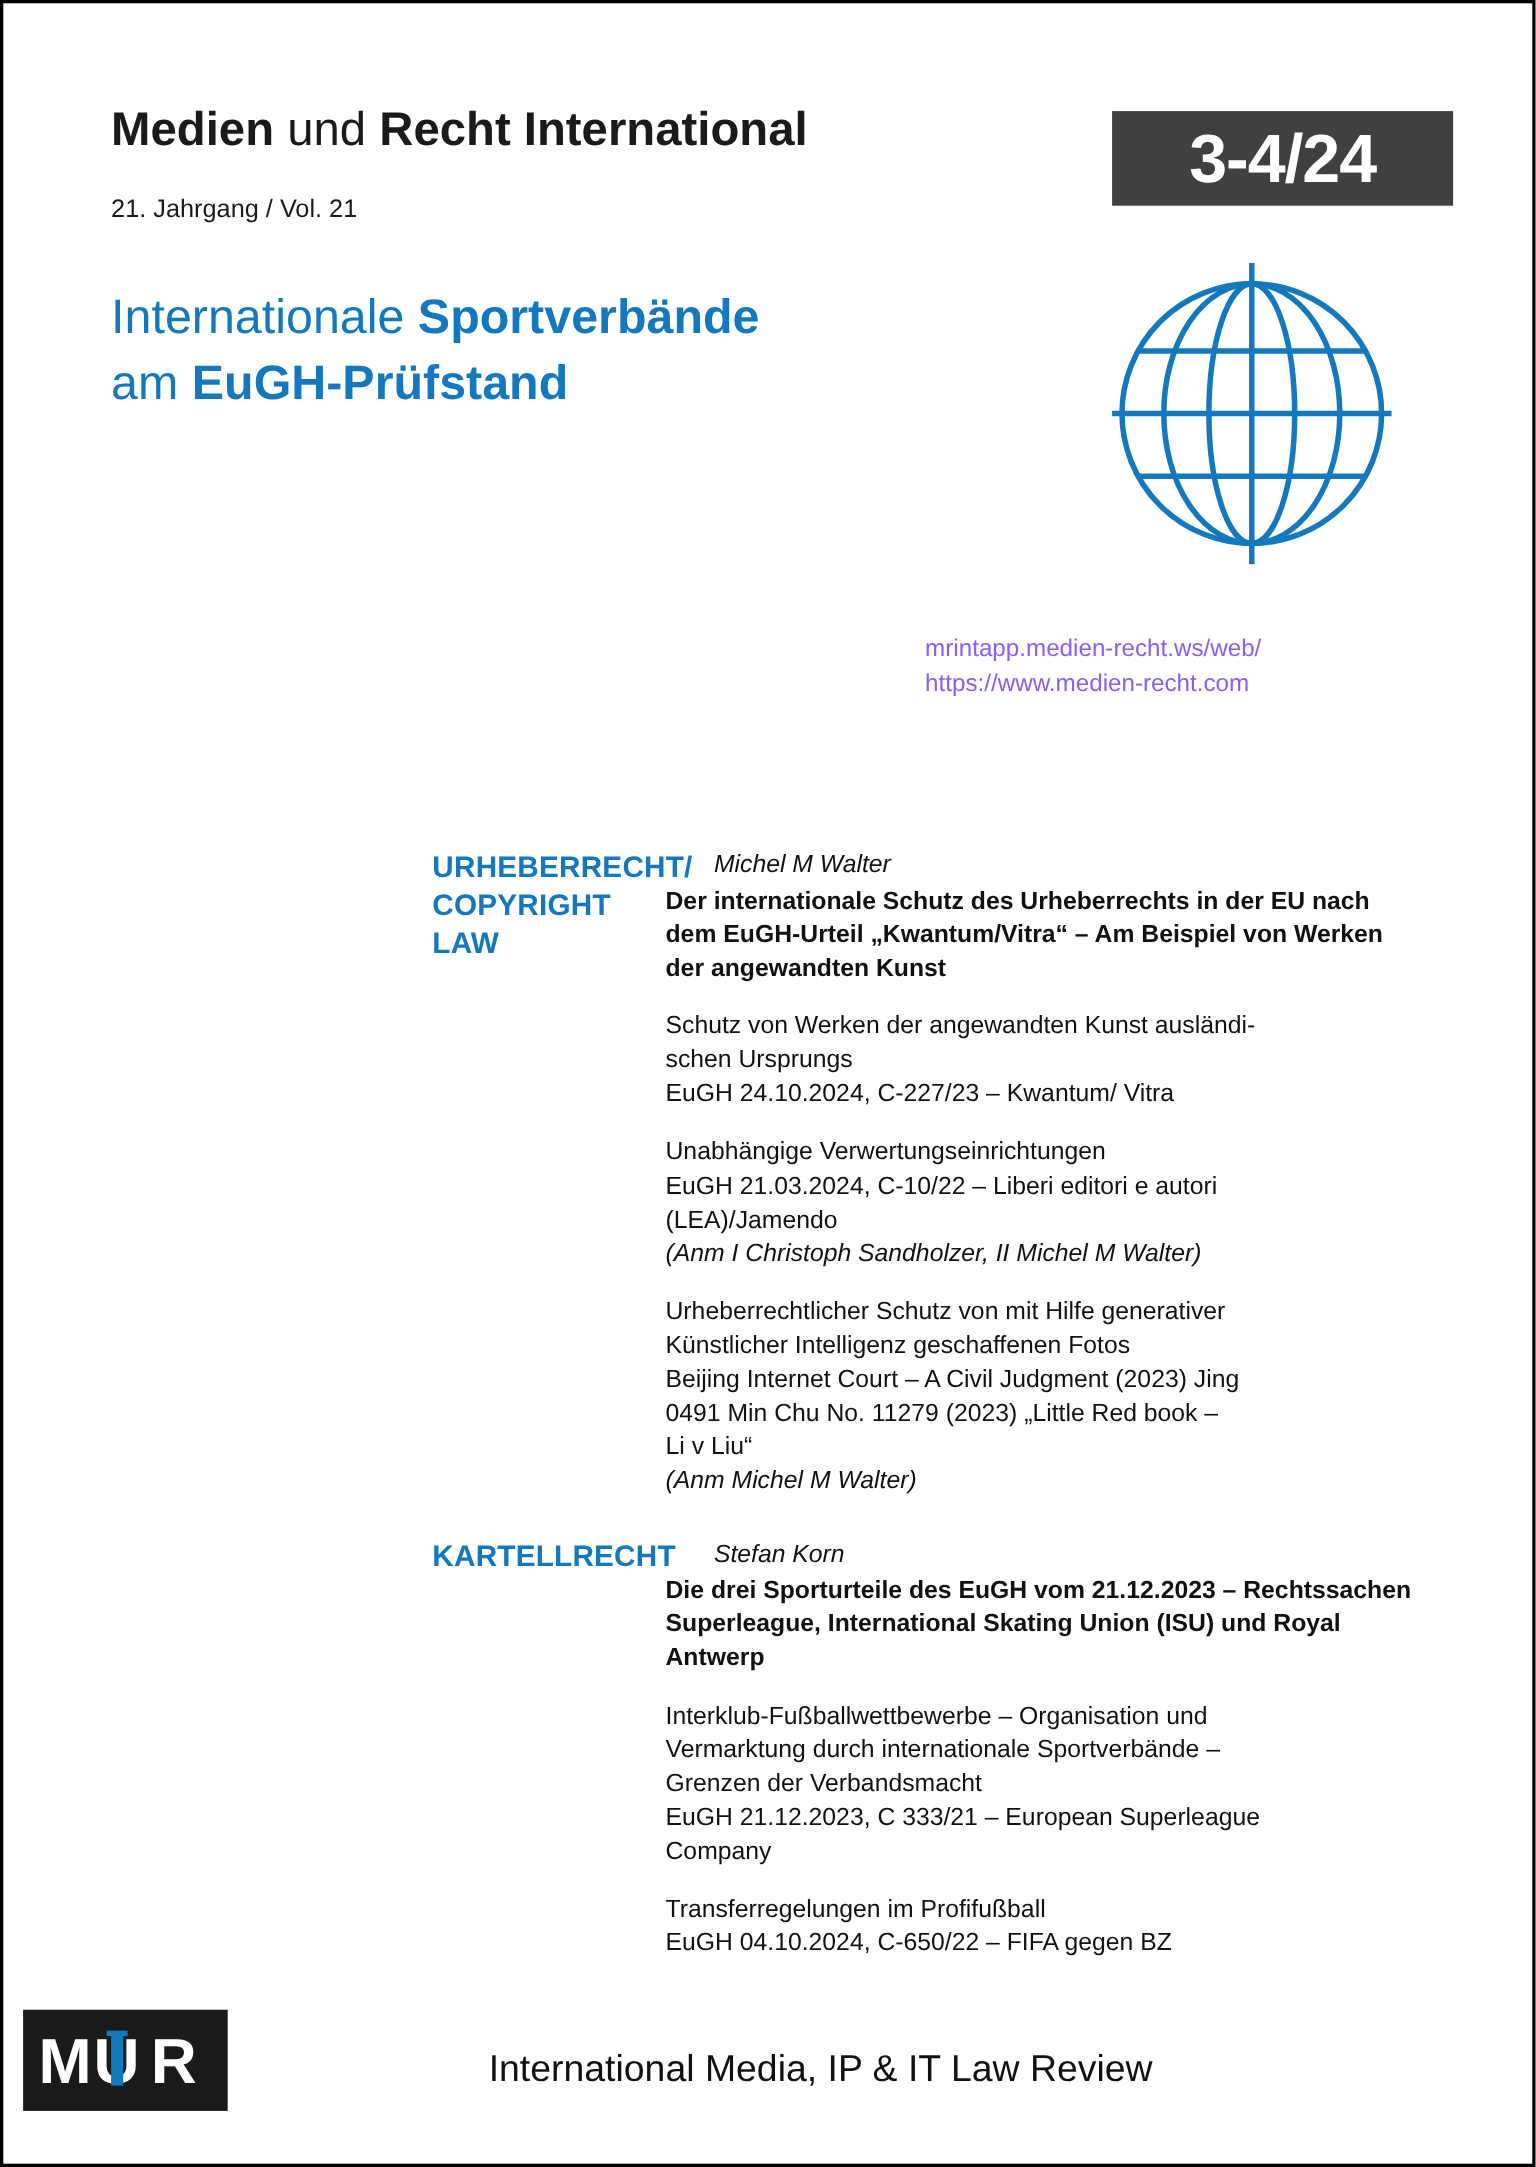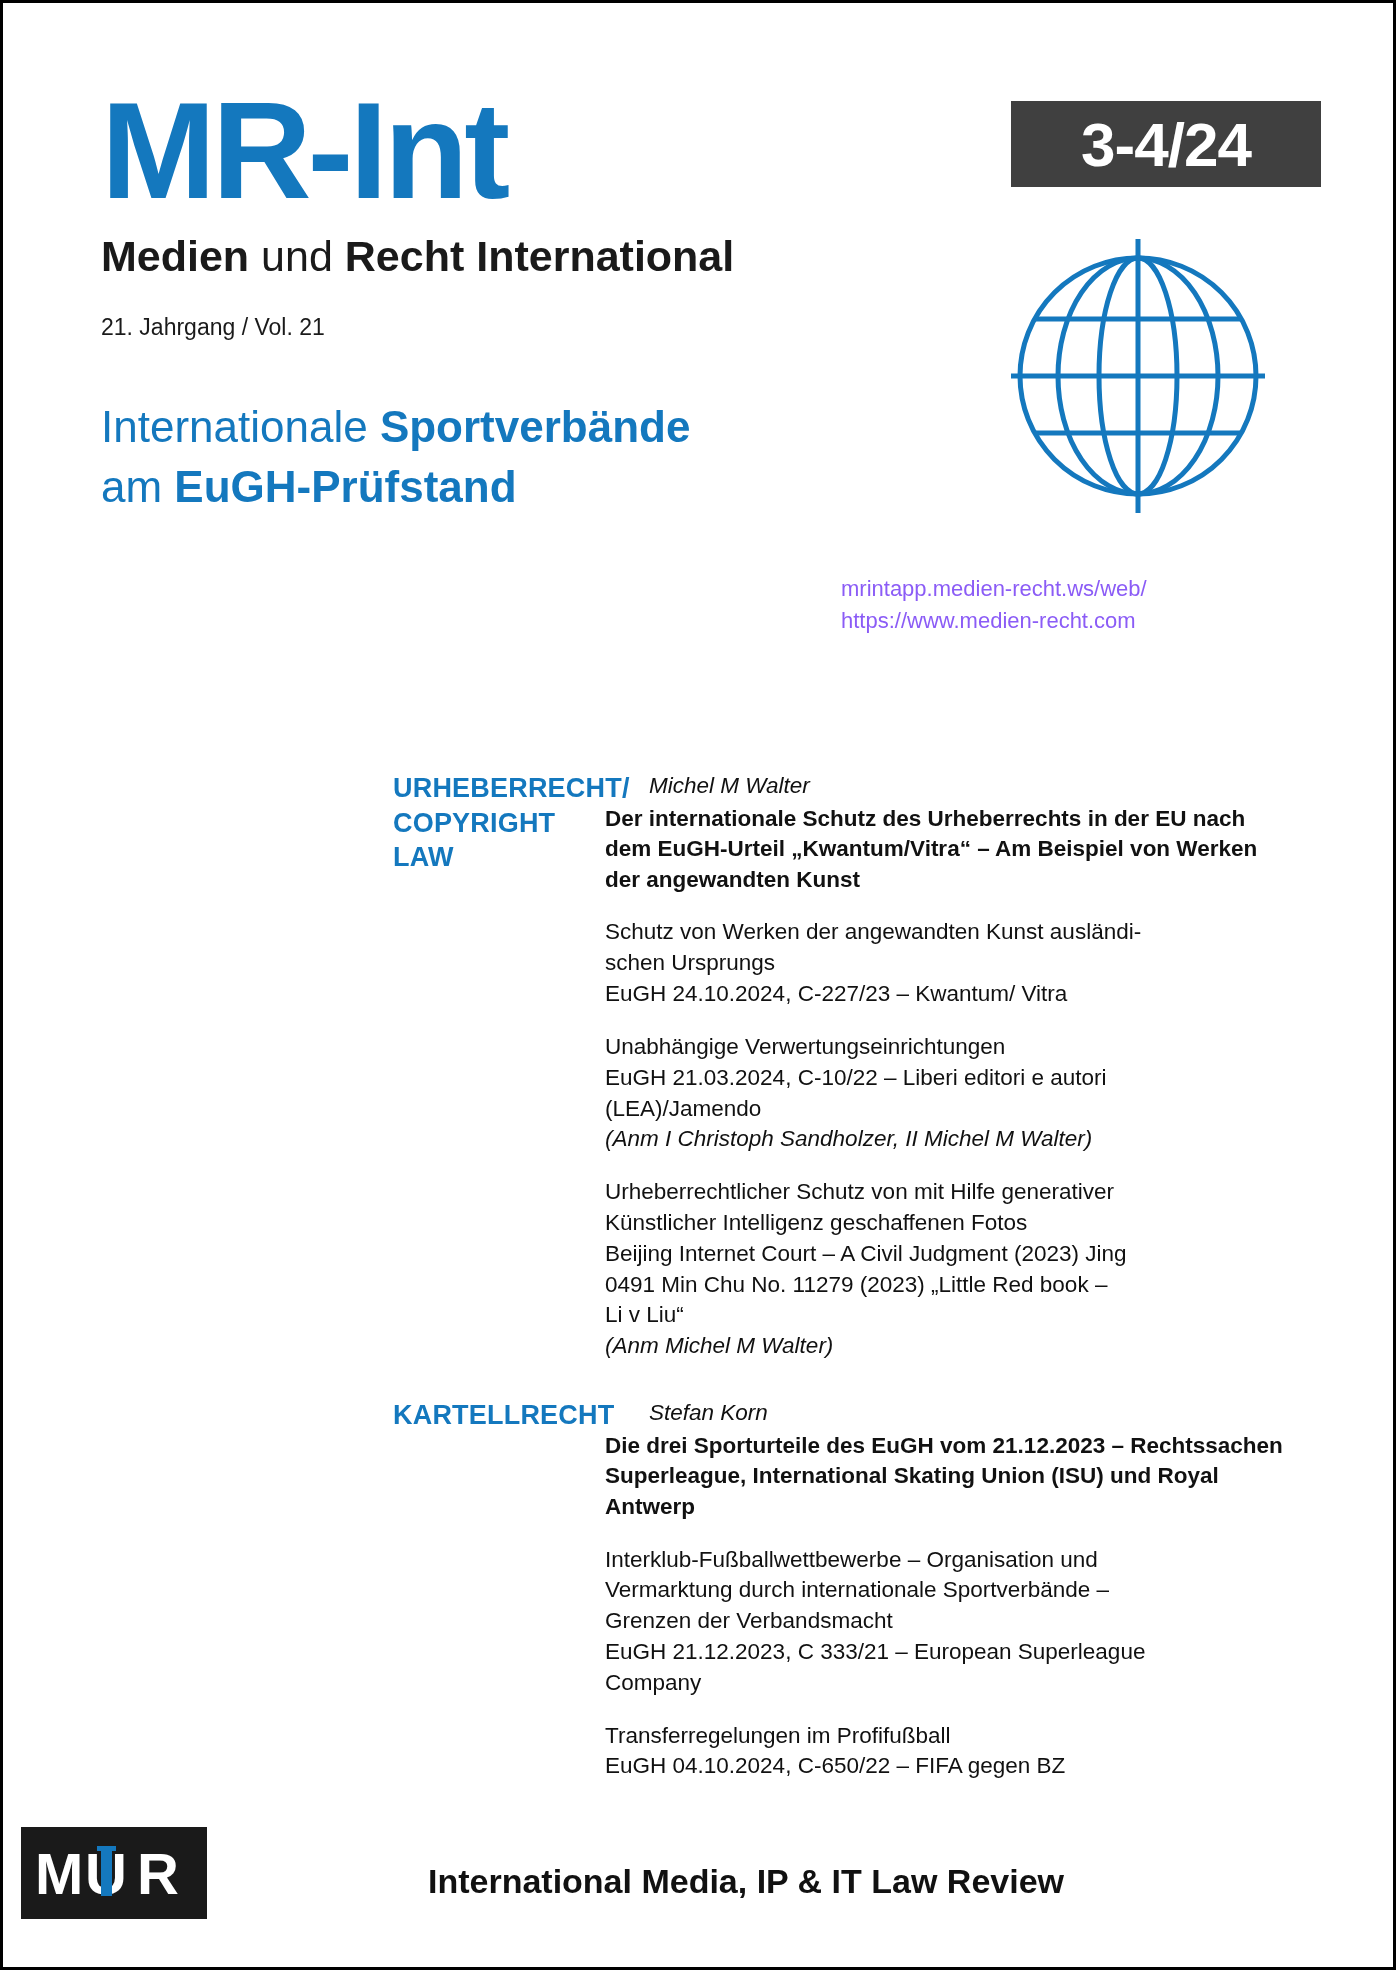--- a/index.html
+++ b/index.html
@@ -161,30 +161,28 @@
   .footer-line {
     position: absolute;
     left: 0;
     right: 16px;
     bottom: 66px;
     text-align: center;
     font-size: 34px;
     color: #111111;
     padding-left: 112px;
     box-sizing: border-box;
-    font-weight: bold;
   }
 </style>
 </head>
 <body>
 
 <div class="page">
 
   <div class="masthead">
-    <div class="mr-int-title">MR-Int</div>
     <div class="subtitle-line"><span class="b">Medien</span><span class="n"> und </span><span class="b">Recht International</span></div>
     <div class="volume-line">21. Jahrgang / Vol. 21</div>
     <div class="issue-title">
       <div><span class="n">Internationale </span><span class="b">Sportverbände</span></div>
       <div><span class="n">am </span><span class="b">EuGH-Prüfstand</span></div>
     </div>
   </div>
 
   <div class="issue-badge">3-4/24</div>
 

